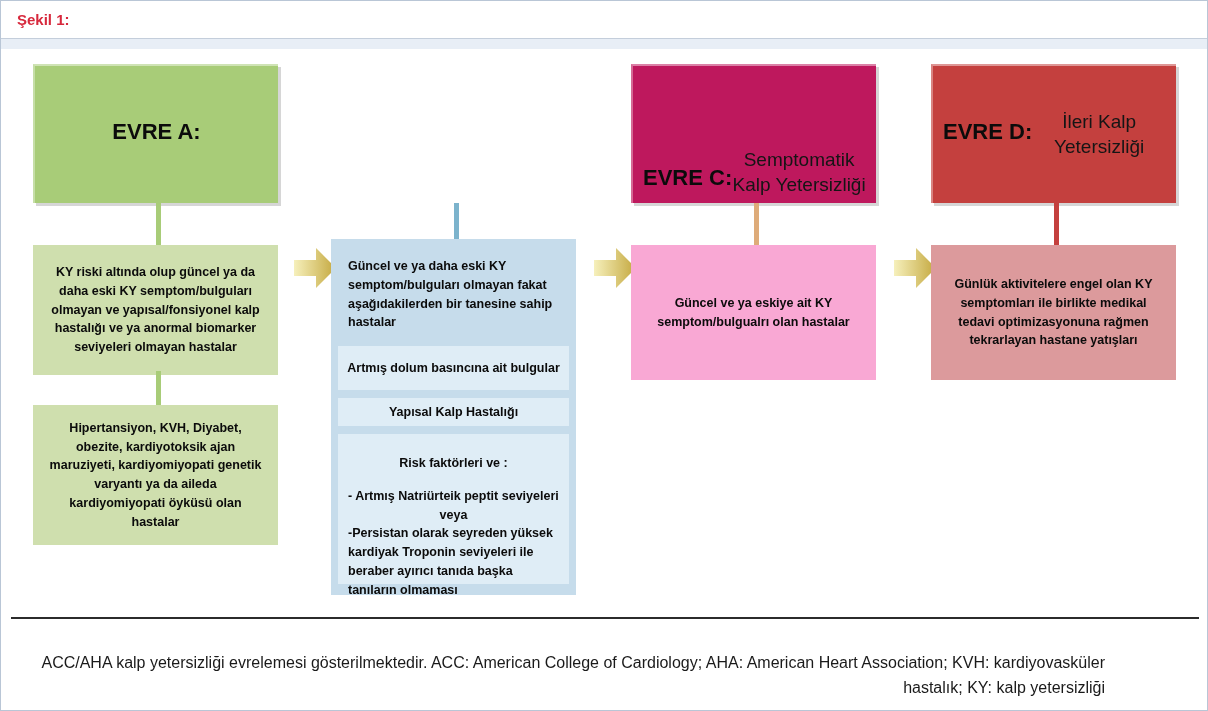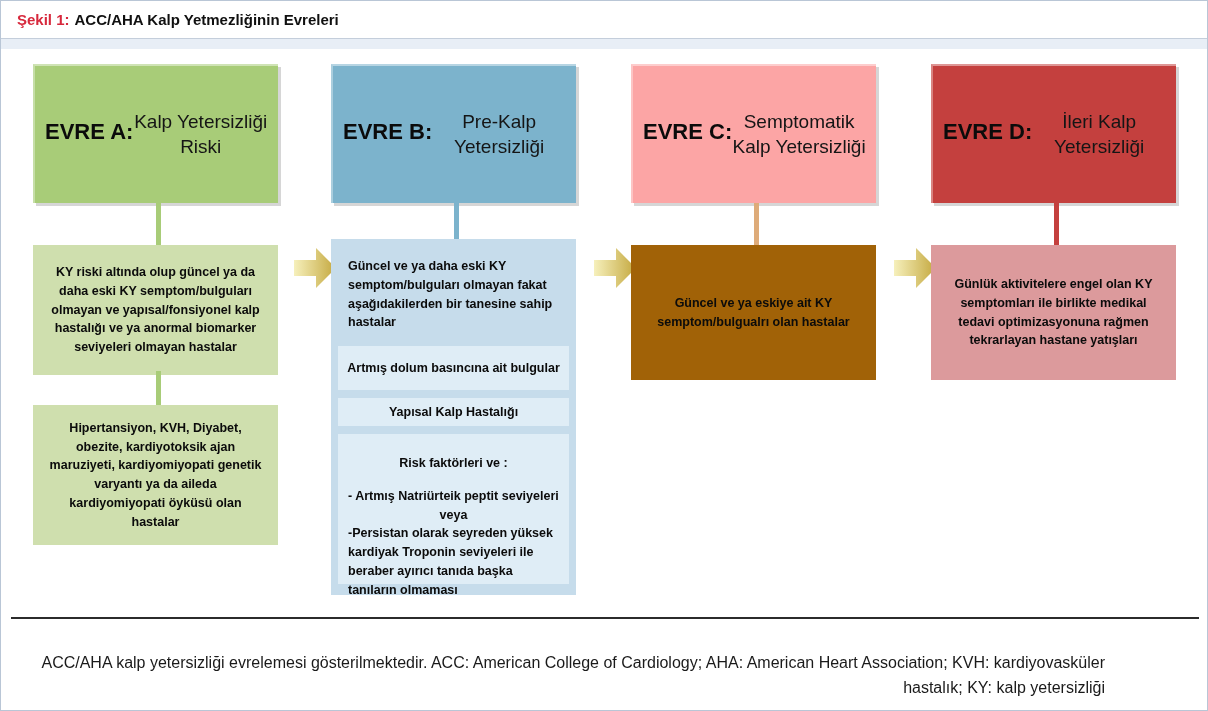--- a/index.html
+++ b/index.html
@@ -94,21 +94,21 @@
   }
   .hdr .subtitle {
     font-size: 19px;
     font-weight: normal;
     color: #151515;
     line-height: 1.28;
   }
 
   .hdr-a { left: 22px;  background: #a8cc78; }
   .hdr-b { left: 320px; background: #7cb3cc; }
-  .hdr-c { left: 620px; background: #fca5a5; }
+  .hdr-c { left: 620px; background: #be185d; align-items: flex-end; }
   .hdr-d { left: 920px; background: #c4403e; }
 
   
   .connector {
     position: absolute;
     width: 5px;
   }
   .conn-a { left: 145px; top: 154px; height: 50px; background: #a8cc78; }
   .conn-b { left: 443px; top: 154px; height: 40px; background: #7cb3cc; }
   .conn-c { left: 743px; top: 154px; height: 50px; background: #deab79; }
@@ -179,21 +179,21 @@
     padding: 14px 10px;
   }
   .b-item-3 .risk-head {
     text-align: center;
     margin: 6px 0 14px 0;
   }
   .b-item-3 .risk-line { text-align: left; }
   .b-item-3 .risk-center { text-align: center; }
 
   
-  .c-body { left: 620px; top: 196px; height: 135px; background: #a16207; }
+  .c-body { left: 620px; top: 196px; height: 135px; background: #f9a8d4; }
 
   
   .d-body { left: 920px; top: 196px; height: 135px; background: #dc9a9c; }
 
   
   .arrow {
     position: absolute;
     top: 197px;
     width: 42px;
     height: 44px;
@@ -221,29 +221,27 @@
     max-width: 1080px;
   }
 </style>
 </head>
 <body>
 
 <div class="page">
 
   <div class="titlebar">
     <span class="fignum">Şekil 1:</span>
-    <span class="figtitle">ACC/AHA Kalp Yetmezliğinin Evreleri</span>
   </div>
   <div class="titlestrip"></div>
 
   <div class="canvas">
 
     <div class="hdr hdr-a">
       <div class="stage">EVRE A:</div>
-      <div class="subtitle">Kalp Yetersizliği Riski</div>
     </div>
     <div class="connector conn-a"></div>
     <div class="body-box a-body1">
       <p>KY riski altında olup güncel ya da daha eski KY semptom/bulguları olmayan ve yapısal/fonsiyonel kalp hastalığı ve ya anormal biomarker seviyeleri olmayan hastalar</p>
     </div>
     <div class="connector conn-a2"></div>
     <div class="body-box a-body2">
       <p>Hipertansiyon, KVH, Diyabet, obezite, kardiyotoksik ajan maruziyeti, kardiyomiyopati genetik varyantı ya da aileda kardiyomiyopati öyküsü olan hastalar</p>
     </div>
 
@@ -252,24 +250,20 @@
         <defs>
           <linearGradient id="agrad1" x1="0" y1="0" x2="1" y2="0">
             <stop offset="0%" stop-color="#f6f0bc"></stop>
             <stop offset="100%" stop-color="#c4a83f"></stop>
           </linearGradient>
         </defs>
         <polygon points="0,14 22,14 22,2 42,22 22,42 22,30 0,30" fill="url(#agrad1)"></polygon>
       </svg>
     </div>
 
-    <div class="hdr hdr-b">
-      <div class="stage">EVRE B:</div>
-      <div class="subtitle">Pre-Kalp Yetersizliği</div>
-    </div>
     <div class="connector conn-b"></div>
     <div class="b-panel">
       <p class="b-intro">Güncel ve ya daha eski KY semptom/bulguları olmayan fakat aşağıdakilerden bir tanesine sahip hastalar</p>
       <div class="b-item b-item-2">Artmış dolum basıncına ait bulgular</div>
       <div class="b-item b-item-1">Yapısal Kalp Hastalığı</div>
       <div class="b-item b-item-3">
         <div class="risk-head">Risk faktörleri ve :</div>
         <div class="risk-line">- Artmış Natriürteik peptit seviyeleri</div>
         <div class="risk-center">veya</div>
         <div class="risk-line">-Persistan olarak seyreden yüksek kardiyak Troponin seviyeleri ile beraber ayırıcı tanıda başka tanıların olmaması</div>

